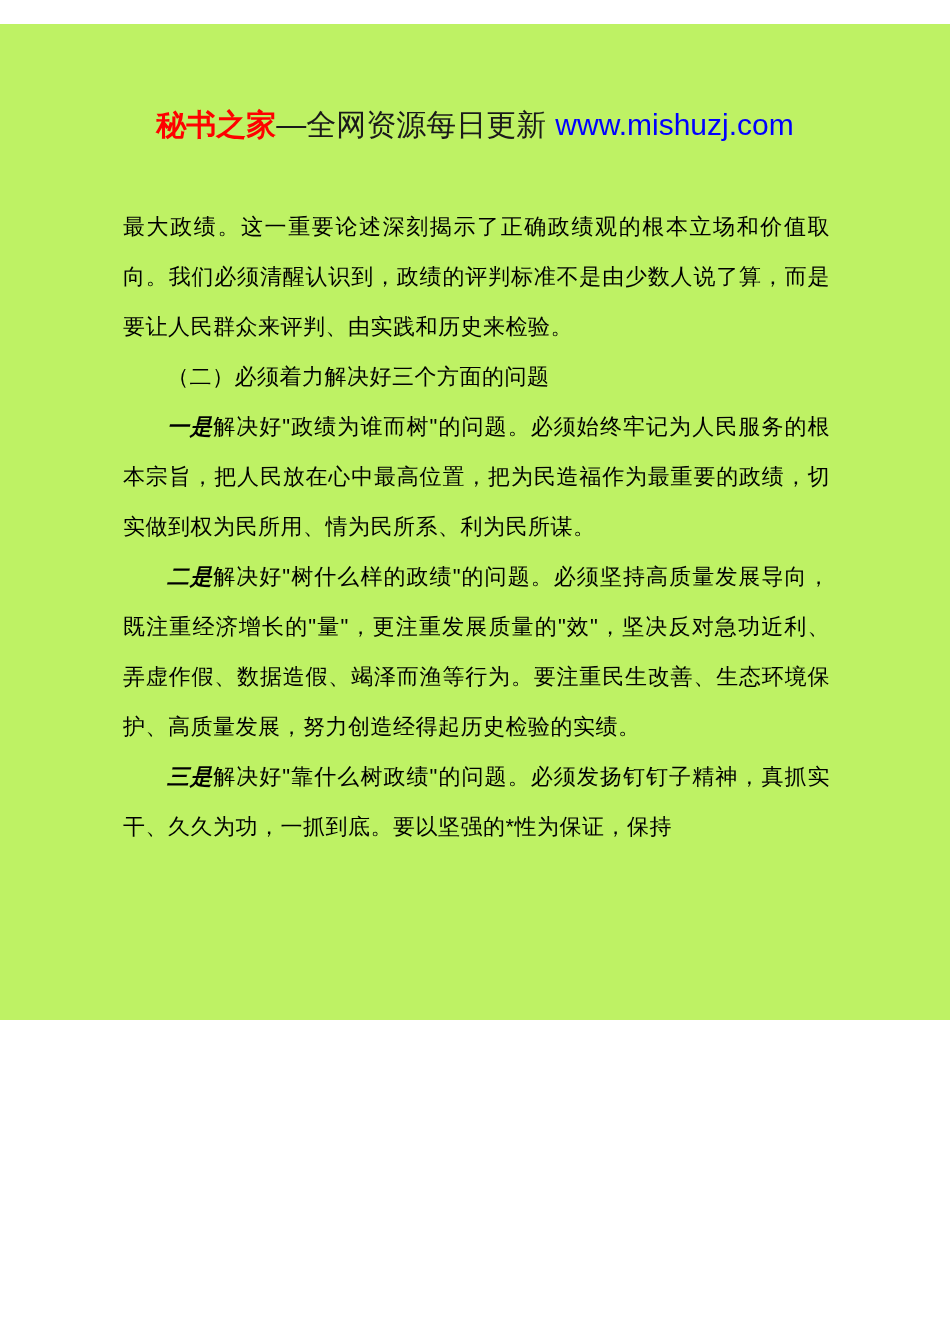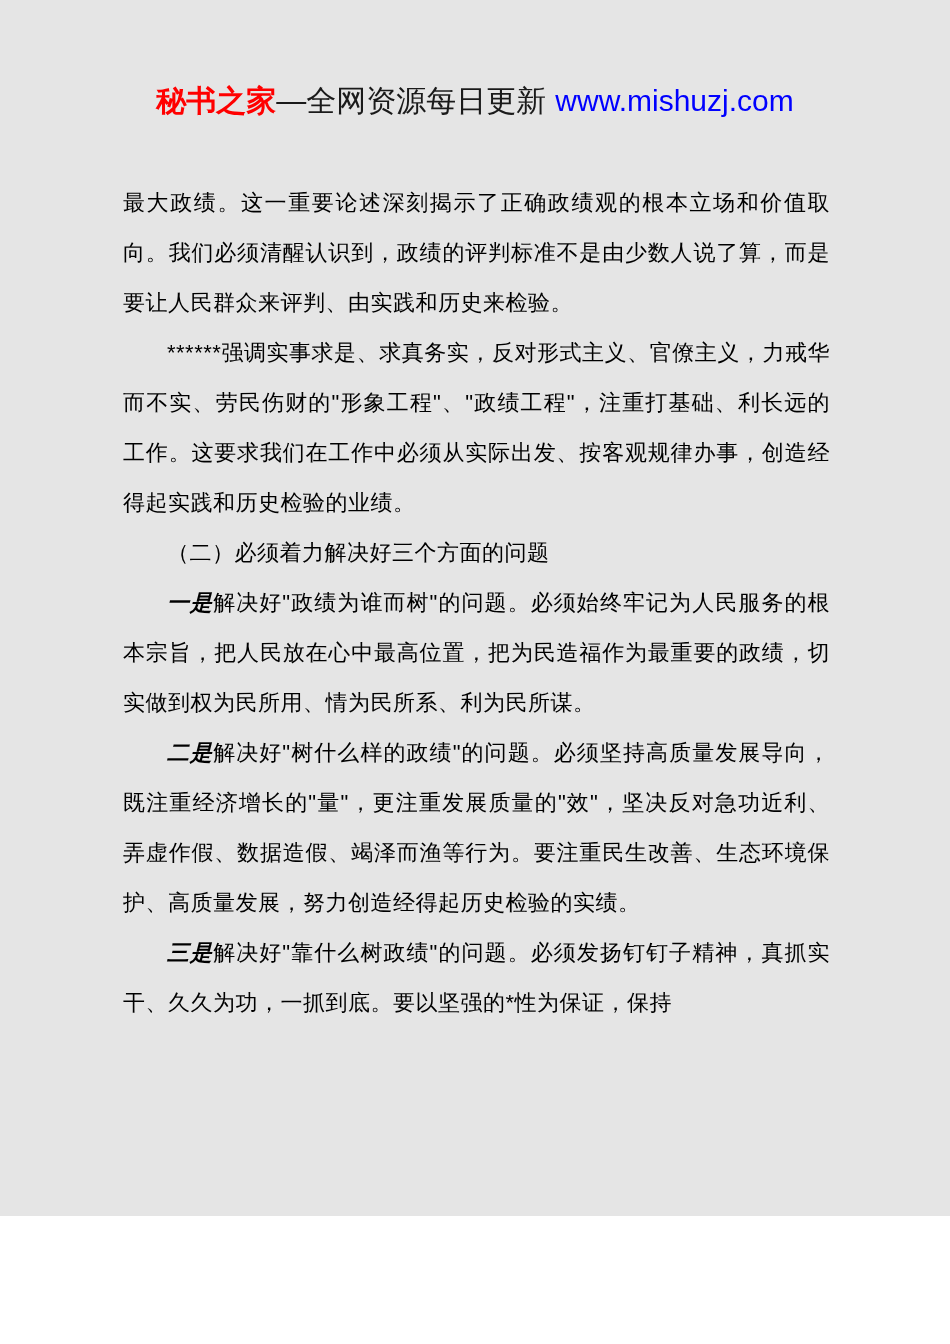--- a/index.html
+++ b/index.html
@@ -3,24 +3,25 @@
 <meta charset="utf-8">
 <style>
   html, body {
     margin: 0;
     padding: 0;
     background: #ffffff;
   }
   .page {
     position: relative;
     width: 950px;
-    height: 1216px;
-    background: #e5e5e5;
+    height: 996px;
+    background: #bef264;
     overflow: hidden;
     font-family: "Liberation Sans", sans-serif;
+    margin-top: 24px;
   }
   
   .page-header {
     position: absolute;
     top: 82px;
     left: 0;
     width: 100%;
     text-align: center;
     font-size: 30px;
     line-height: 38px;
@@ -82,21 +83,20 @@
 <body>
 
 <div class="page">
 
   <div class="page-header">
     <span class="site-name">秘书之家</span><span class="tagline">—全网资源每日更新</span><span class="site-url">www.mishuzj.com</span>
   </div>
 
   <div class="doc-body">
       <p class="para"><span>最大政绩。这一重要论述深刻揭示了正确政绩观的根本立场和价值取向。我们必须清醒认识到，政绩的评判标准不是由少数人说了算，而是要让人民群众来评判、由实践和历史来检验。</span></p>
-      <p class="para indent"><span>******强调实事求是、求真务实，反对形式主义、官僚主义，力戒华而不实、劳民伤财的"形象工程"、"政绩工程"，注重打基础、利长远的工作。这要求我们在工作中必须从实际出发、按客观规律办事，创造经得起实践和历史检验的业绩。</span></p>
       <p class="para indent"><span>（二）必须着力解决好三个方面的问题</span></p>
       <p class="para indent"><span class="bold">一是</span><span>解决好"政绩为谁而树"的问题。必须始终牢记为人民服务的根本宗旨，把人民放在心中最高位置，把为民造福作为最重要的政绩，切实做到权为民所用、情为民所系、利为民所谋。</span></p>
       <p class="para indent"><span class="bold">二是</span><span>解决好"树什么样的政绩"的问题。必须坚持高质量发展导向，既注重经济增长的"量"，更注重发展质量的"效"，坚决反对急功近利、弄虚作假、数据造假、竭泽而渔等行为。要注重民生改善、生态环境保护、高质量发展，努力创造经得起历史检验的实绩。</span></p>
       <p class="para indent"><span class="bold">三是</span><span>解决好"靠什么树政绩"的问题。必须发扬钉钉子精神，真抓实干、久久为功，一抓到底。要以坚强的*性为保证，保持</span></p>
     </div>
 
   <div class="page-footer">
     <span class="footer-dash">—</span><span class="footer-page-number">2</span><span class="footer-dash">—</span>
   </div>
 

